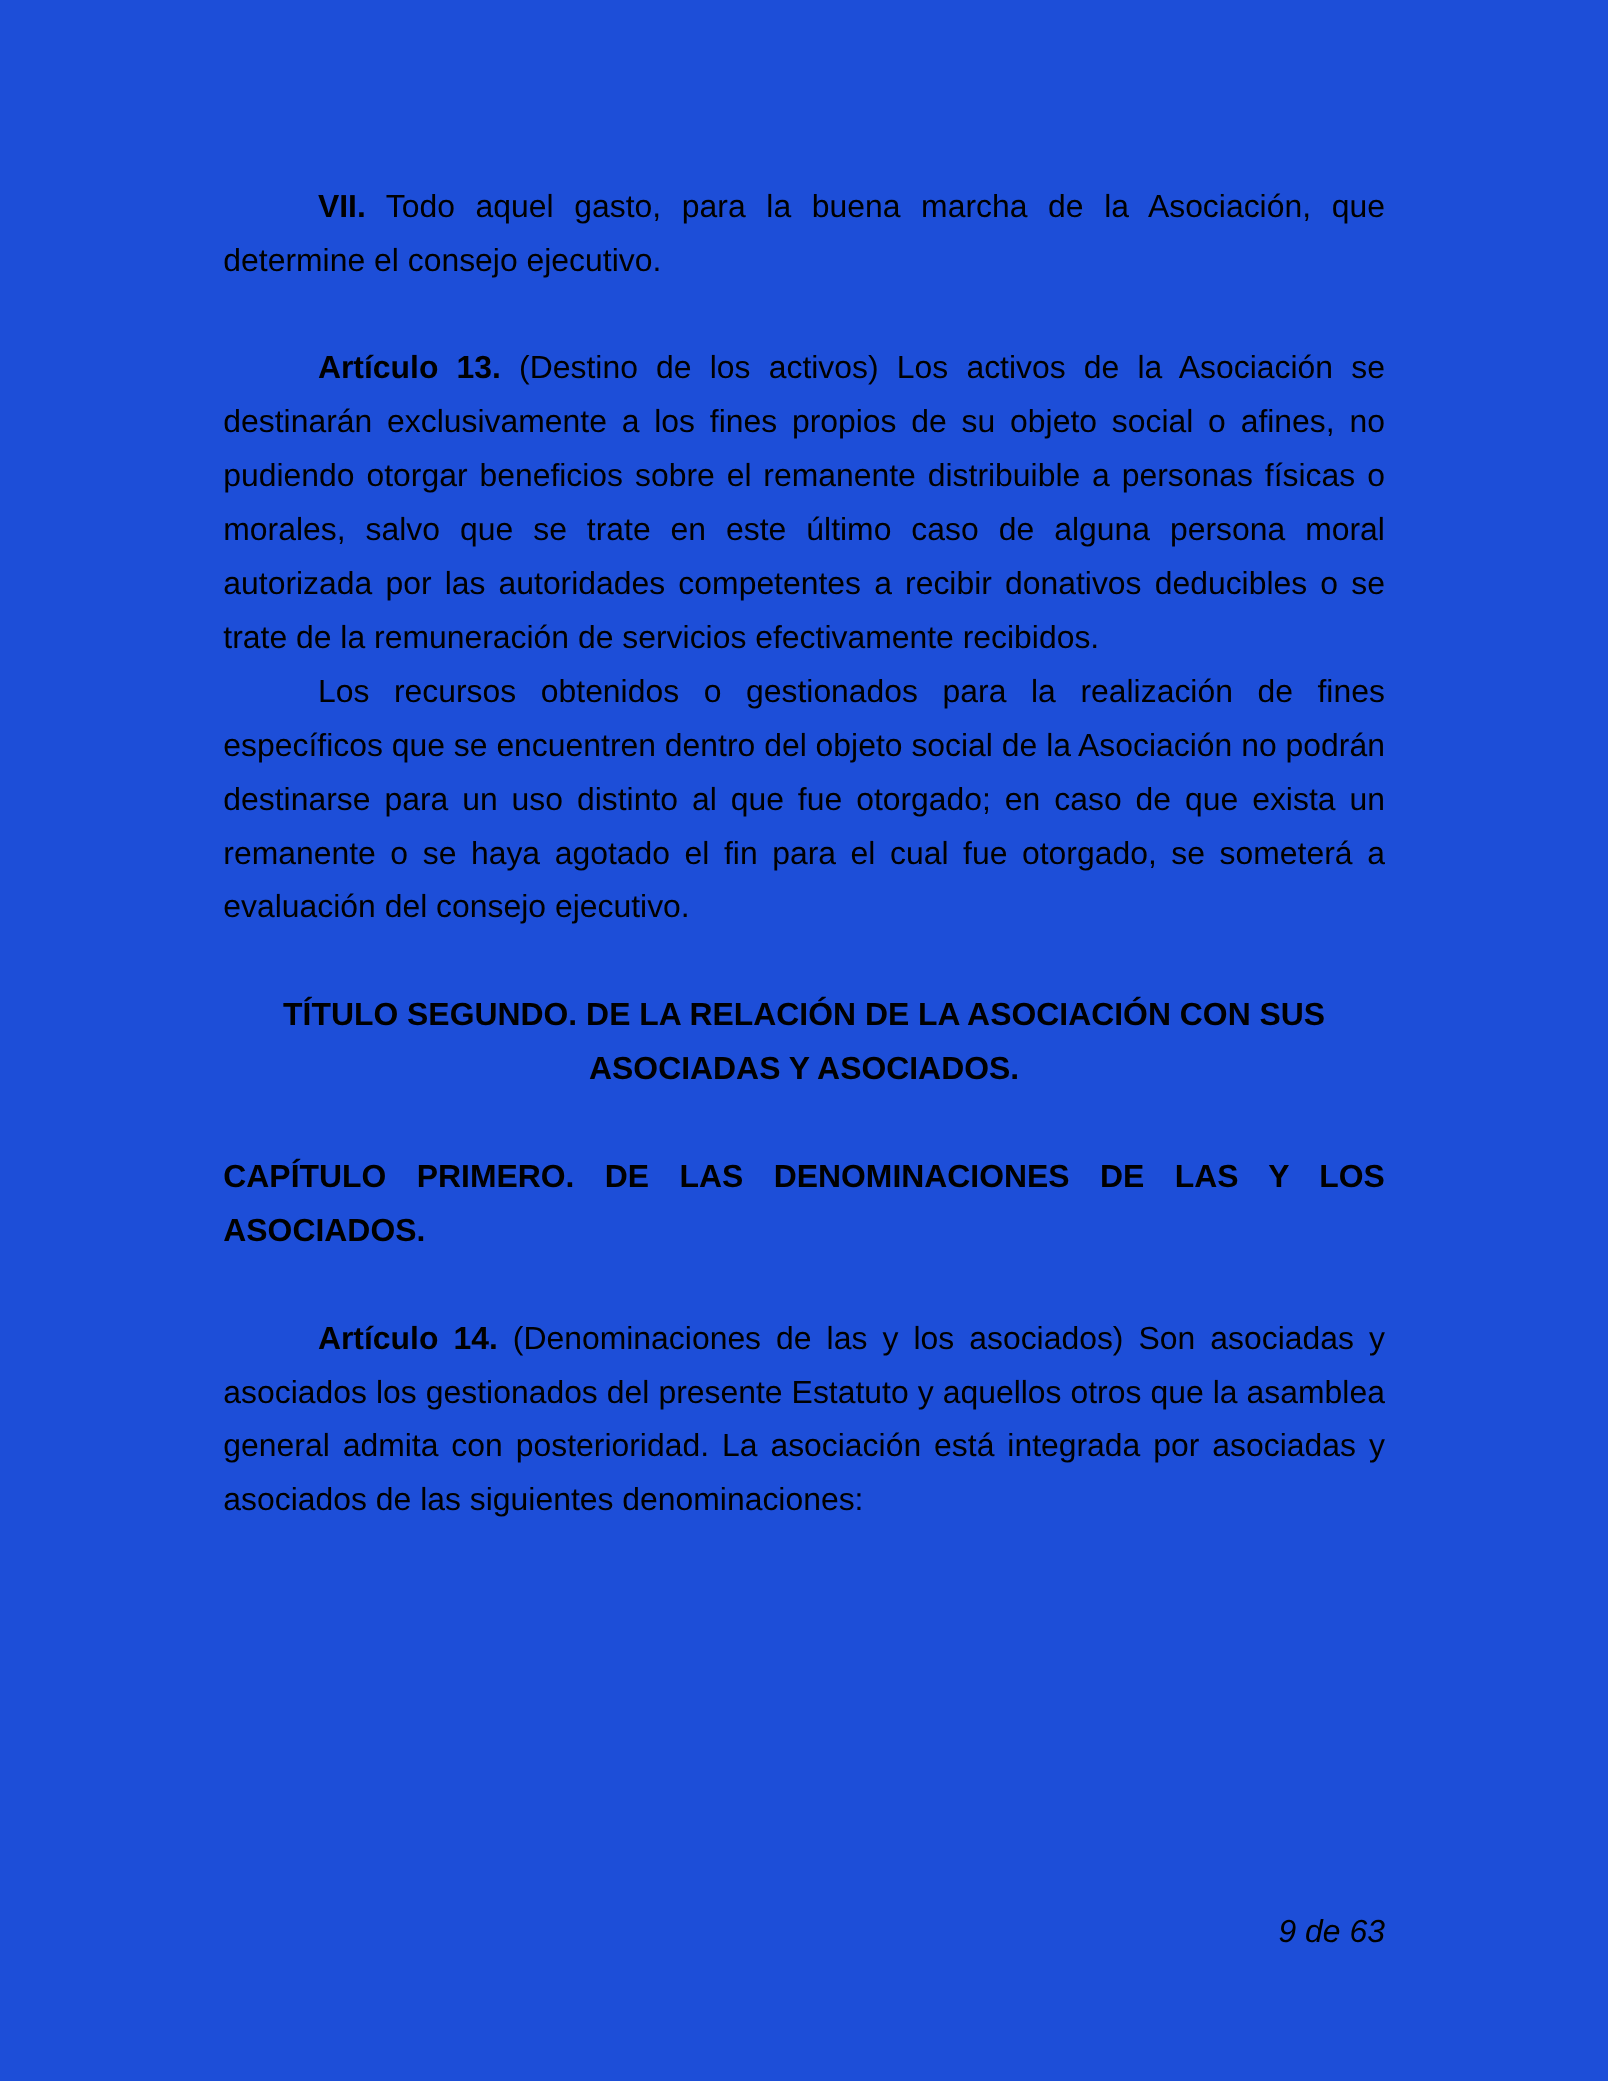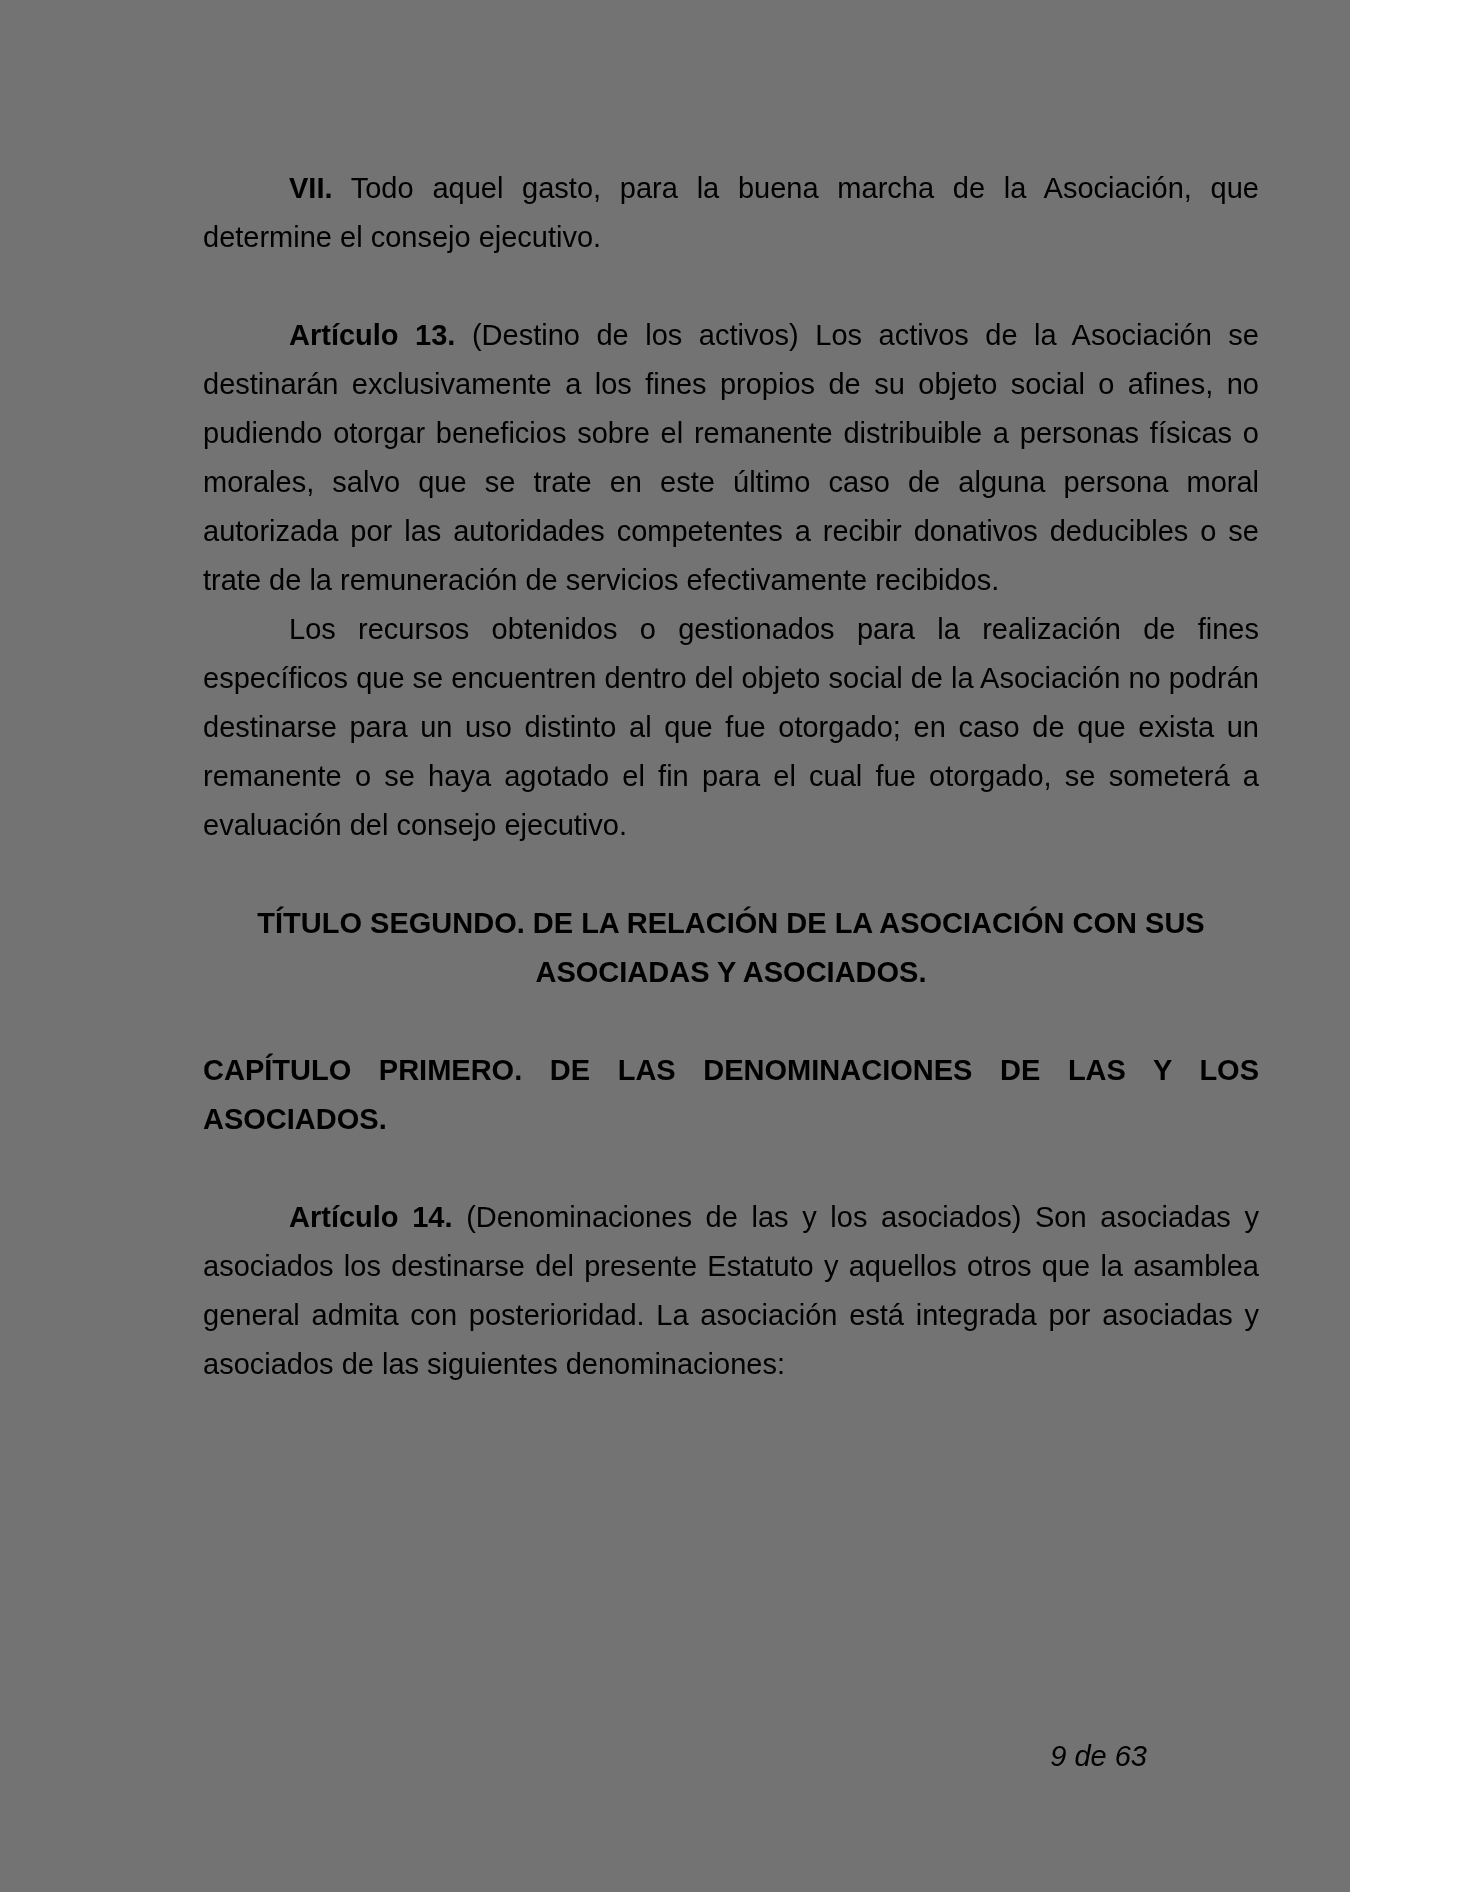--- a/index.html
+++ b/index.html
@@ -1,20 +1,20 @@
 <!DOCTYPE html>
 <html><head>
 <meta charset="utf-8">
 <style>
   html, body { margin: 0; padding: 0; background: #ffffff; }
   .page {
     position: relative;
-    width: 1350px;
+    width: 1462px;
     height: 1892px;
-    background: #737373;
+    background: #1d4ed8;
     overflow: hidden;
     font-family: "Liberation Sans", sans-serif;
     font-size: 29px;
     line-height: 49px;
     color: #000000;
   }
   .content {
     position: absolute;
     left: 203px;
     top: 164px;
@@ -54,18 +54,18 @@
 
     <p class="indent gap-before"><span class="lead">Artículo 13.</span><span> (Destino de los activos) Los activos de la Asociación se destinarán exclusivamente a los fines propios de su objeto social o afines, no pudiendo otorgar beneficios sobre el remanente distribuible a personas físicas o morales, salvo que se trate en este último caso de alguna persona moral autorizada por las autoridades competentes a recibir donativos deducibles o se trate de la remuneración de servicios efectivamente recibidos.</span></p>
 
     <p class="indent"><span>Los recursos obtenidos o gestionados para la realización de fines específicos que se encuentren dentro del objeto social de la Asociación no podrán destinarse para un uso distinto al que fue otorgado; en caso de que exista un remanente o se haya agotado el fin para el cual fue otorgado, se someterá a evaluación del consejo ejecutivo.</span></p>
 
 
     <p class="heading-center gap-before">TÍTULO SEGUNDO. DE LA RELACIÓN DE LA ASOCIACIÓN CON SUS ASOCIADAS Y ASOCIADOS.</p>
 
     <p class="heading-left gap-before">CAPÍTULO PRIMERO. DE LAS DENOMINACIONES DE LAS Y LOS ASOCIADOS.</p>
 
-    <p class="indent gap-before"><span class="lead">Artículo 14.</span><span> (Denominaciones de las y los asociados) Son asociadas y asociados los destinarse del presente Estatuto y aquellos otros que la asamblea general admita con posterioridad. La asociación está integrada por asociadas y asociados de las siguientes denominaciones:</span></p>
+    <p class="indent gap-before"><span class="lead">Artículo 14.</span><span> (Denominaciones de las y los asociados) Son asociadas y asociados los gestionados del presente Estatuto y aquellos otros que la asamblea general admita con posterioridad. La asociación está integrada por asociadas y asociados de las siguientes denominaciones:</span></p>
 
   </div>
 
   <div class="page-number">9 de 63</div>
 </div>
 
 </body></html>

